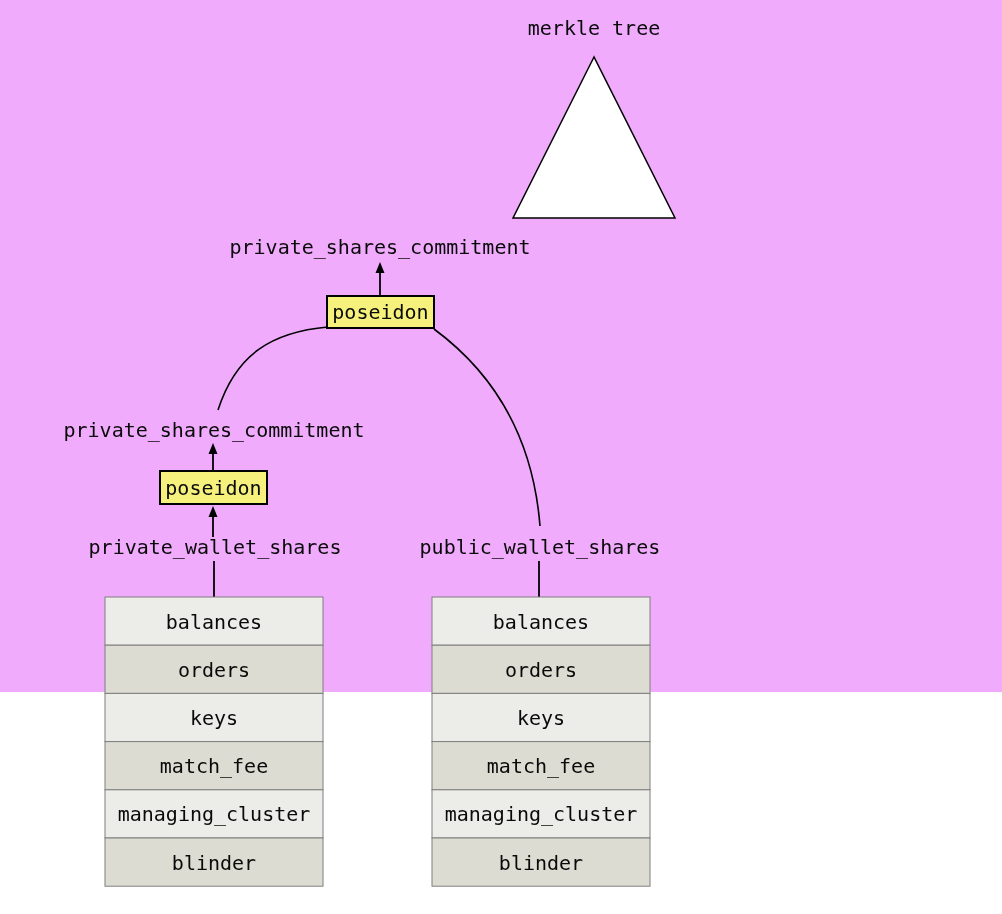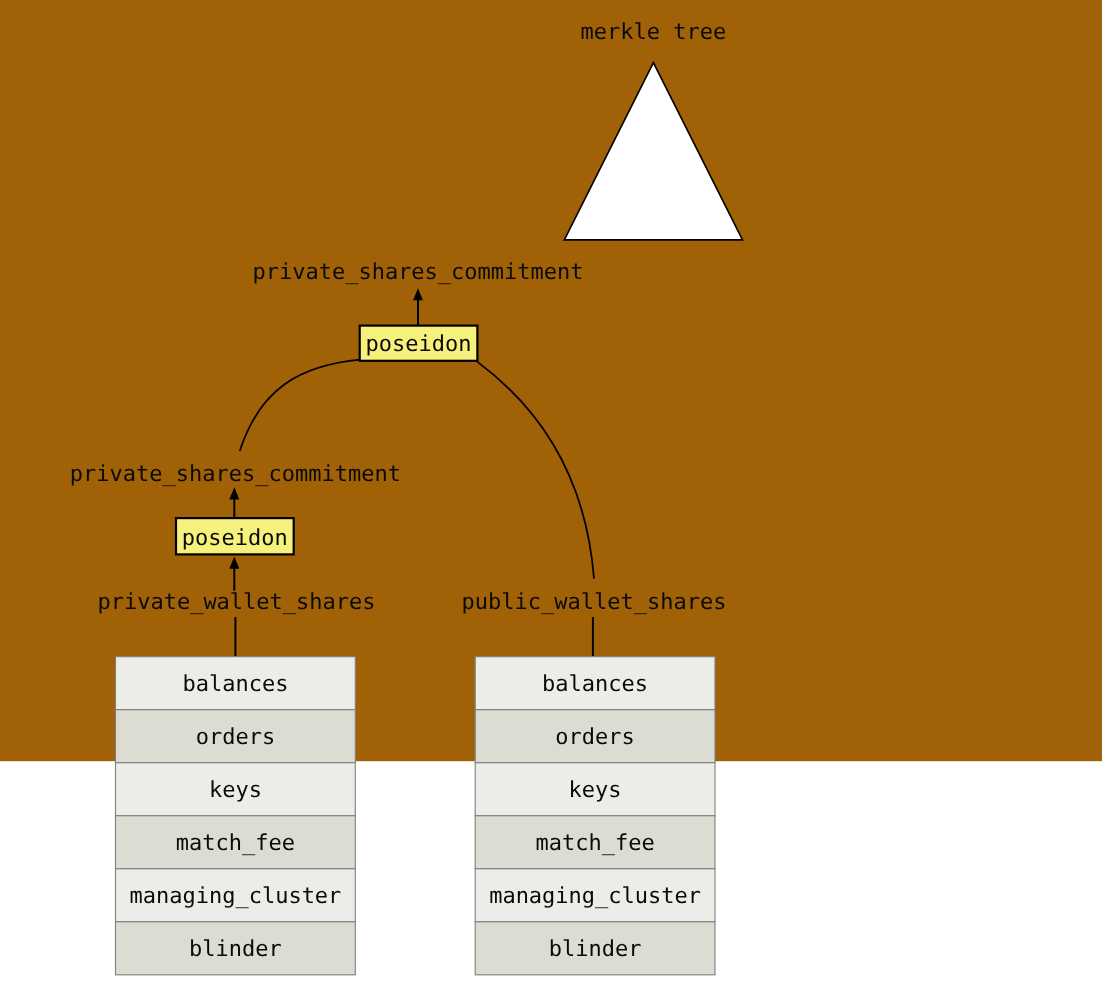--- a/index.html
+++ b/index.html
@@ -7,21 +7,21 @@
     padding: 0;
     background: #ffffff;
     width: 1002px;
     height: 914px;
     overflow: hidden;
   }
   .canvas-wrap {
     position: relative;
     width: 1002px;
     height: 692px;
-    background: #a16207;
+    background: #f0abfc;
   }
   svg text {
     font-family: "DejaVu Sans Mono", "Liberation Mono", monospace;
     font-size: 20px;
     fill: #0a0a0a;
   }
   .edge {
     fill: none;
     stroke: #000000;
     stroke-width: 1.6;

